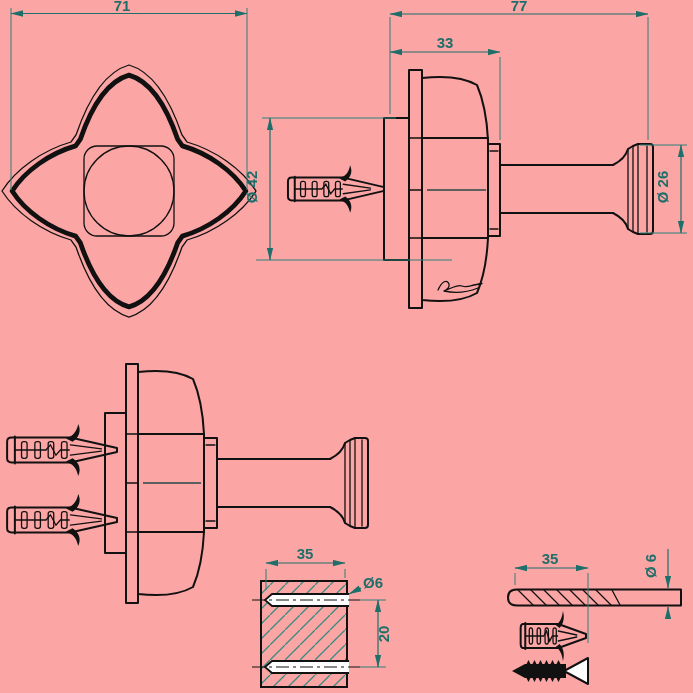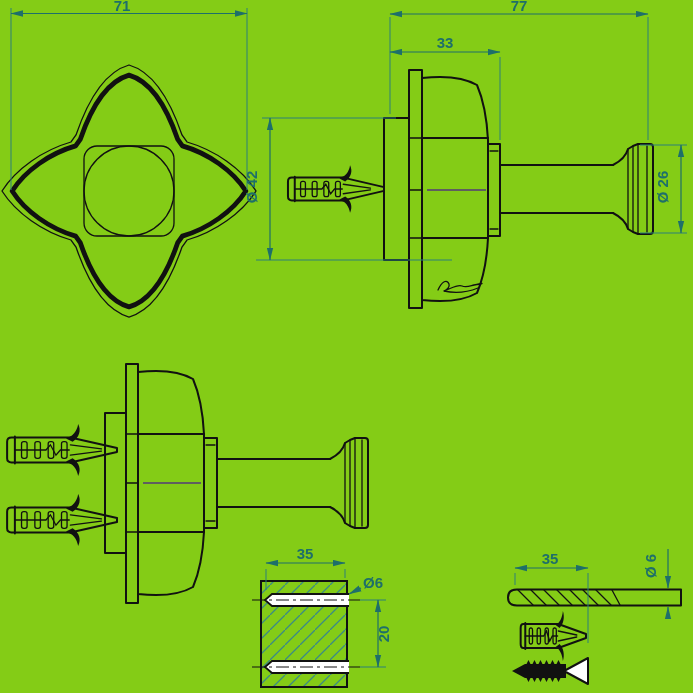--- a/index.html
+++ b/index.html
@@ -1,16 +1,16 @@
 <!DOCTYPE html>
 <html><head>
 <meta charset="utf-8">
 <style>
   html,body{margin:0;padding:0;background:#ffffff;}
-  #stage{position:relative;width:693px;height:693px;background:#84cc16;overflow:hidden;
+  #stage{position:relative;width:693px;height:693px;background:#fca5a5;overflow:hidden;
          font-family:"Liberation Sans", sans-serif;}
   svg{position:absolute;left:0;top:0;}
   .ol{stroke:#111111;fill:none;stroke-width:2;stroke-linecap:round;stroke-linejoin:round;}
   .ol-thin{stroke:#111111;fill:none;stroke-width:1.3;stroke-linecap:round;}
   .ol-thick{stroke:#111111;fill:none;stroke-width:5.2;stroke-linejoin:round;}
   .gray{stroke:#5f5f5f;stroke-width:2;fill:none;}
   .dim{stroke:#1e6f6a;stroke-width:1.2;fill:none;}
   .ext{stroke:#2d8078;stroke-width:1;fill:none;}
   .dimtext{fill:#1e6f6a;font-weight:bold;font-size:15px;font-family:"Liberation Sans",sans-serif;}
   .cl{stroke:#111111;stroke-width:1;fill:none;stroke-dasharray:13 4 3 4;}

